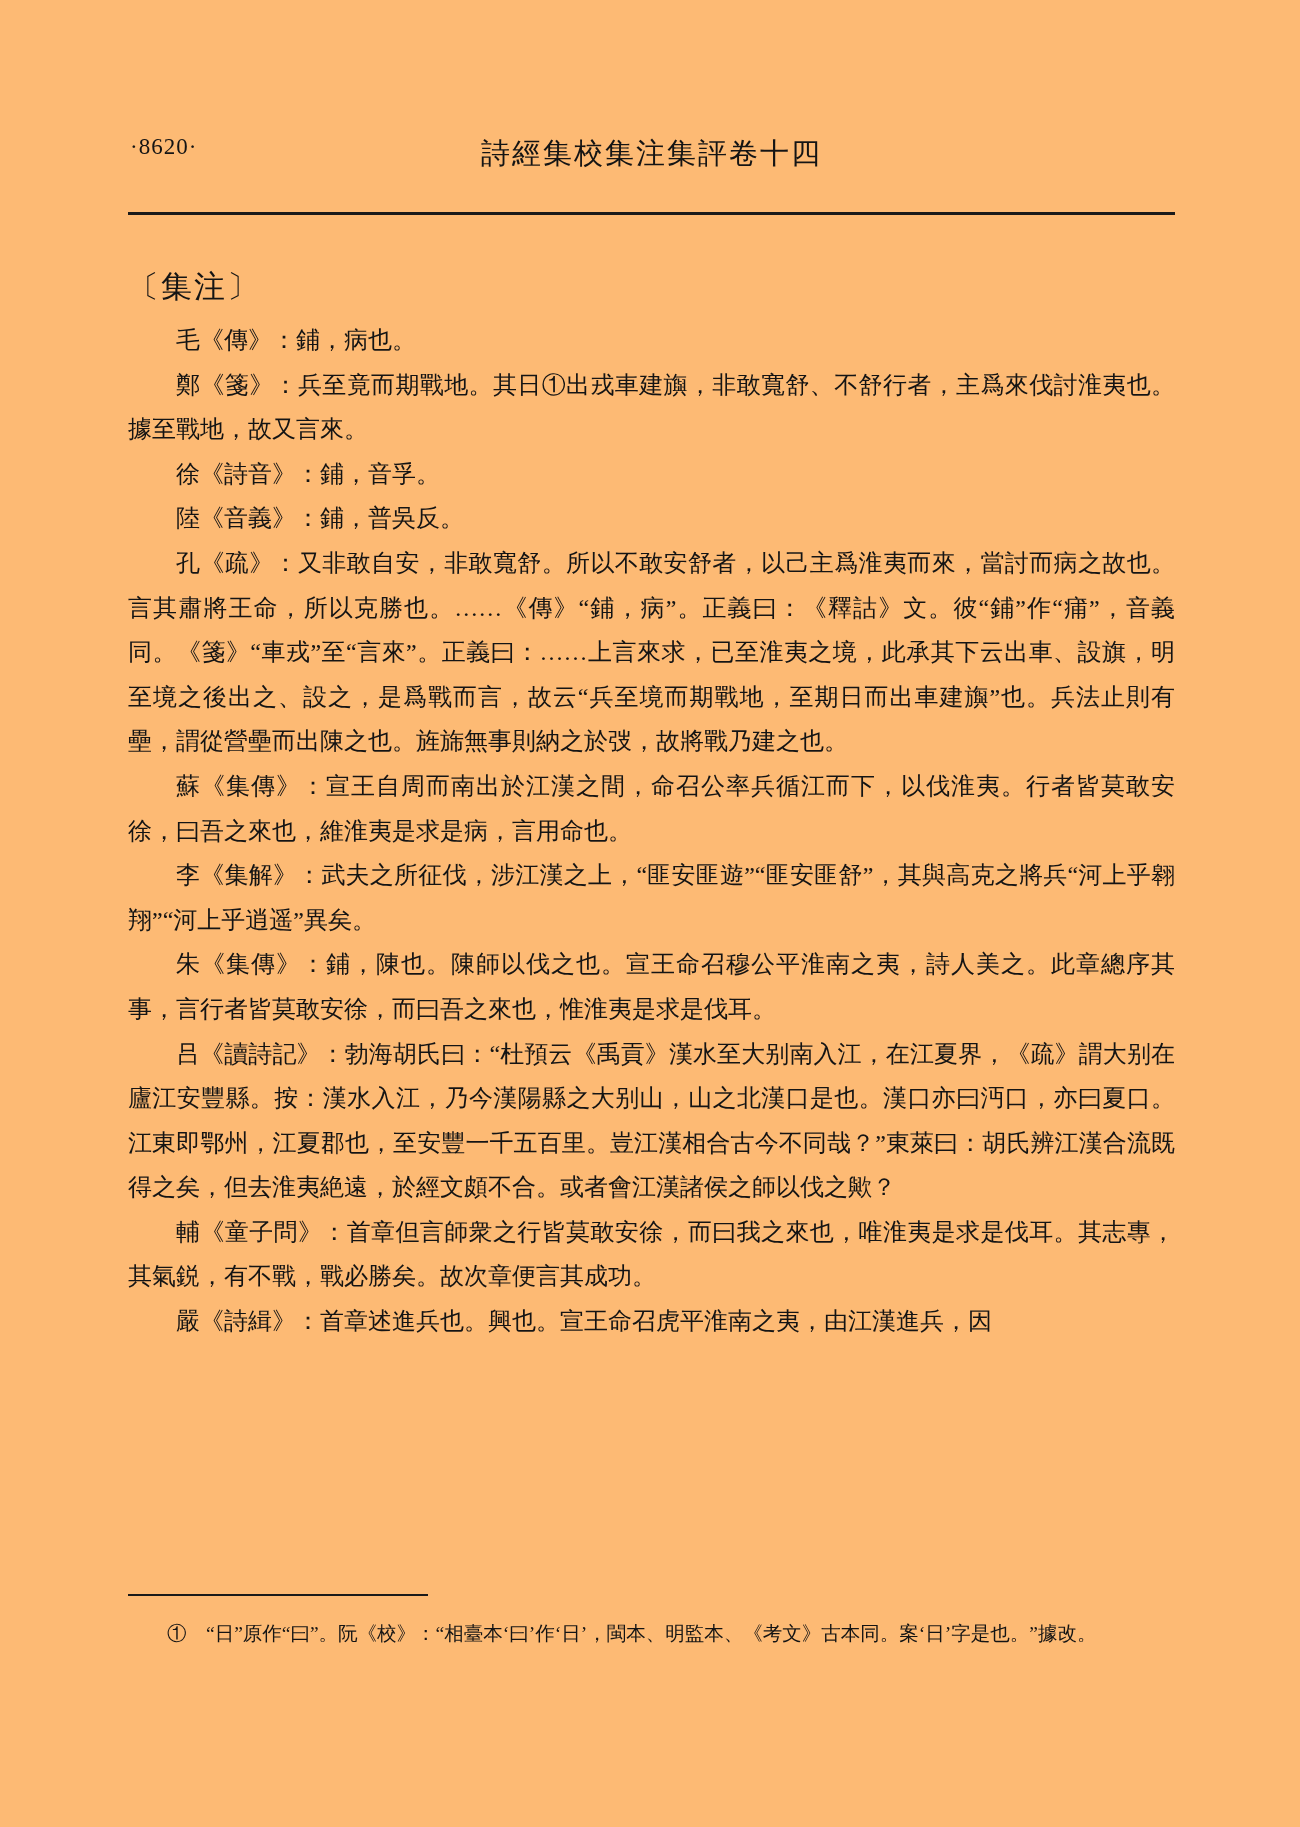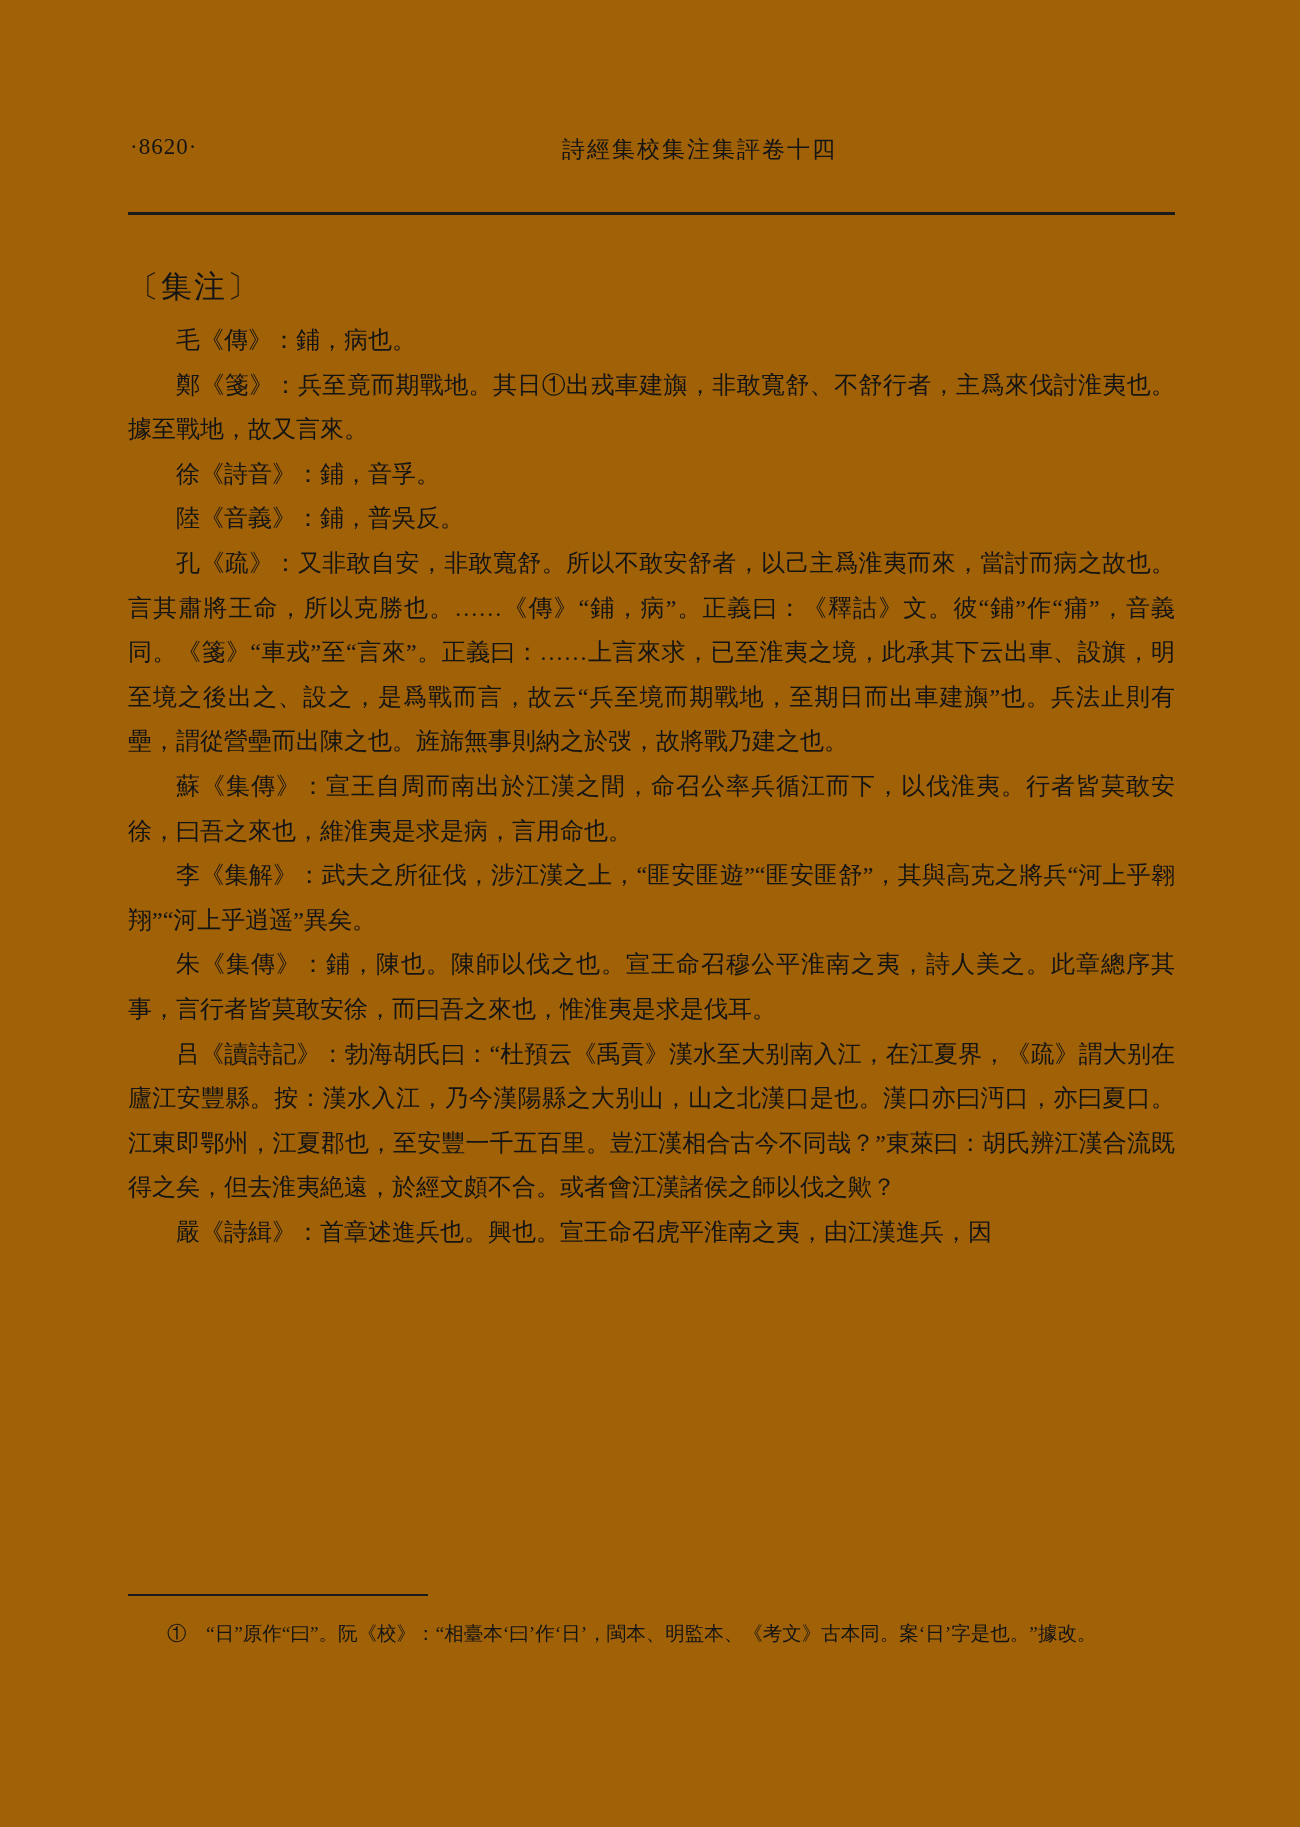--- a/index.html
+++ b/index.html
@@ -1,21 +1,21 @@
 <!DOCTYPE html>
 <html><head>
 <meta charset="utf-8">
 <style>
   html, body { margin: 0; padding: 0; background: #e8e8e8; }
   .page {
     position: relative;
     width: 1300px;
     height: 1827px;
     margin: 0 auto;
-    background: #a16207;
+    background: #fdba74;
     box-sizing: border-box;
     color: #141414;
     font-family: "Liberation Serif", "DejaVu Serif", serif;
     overflow: hidden;
   }
   .header-row {
     position: absolute;
     top: 134px;
     left: 128px;
     right: 125px;
@@ -26,24 +26,23 @@
     left: 2px;
     top: 0;
     font-size: 23px;
     letter-spacing: 1px;
   }
   .header-title {
     position: absolute;
     left: 50%;
     transform: translateX(-50%);
     top: 0;
-    font-size: 23px;
+    font-size: 29px;
     letter-spacing: 2px;
     white-space: nowrap;
-    margin-left: 48px;
   }
   .header-rule {
     position: absolute;
     top: 212px;
     left: 128px;
     width: 1047px;
     border-top: 3px solid #1a1a1a;
   }
   .section-heading {
     position: absolute;
@@ -106,20 +105,21 @@
   <div class="body-text">
     <p>毛《傳》：鋪，病也。</p>
     <p>鄭《箋》：兵至竟而期戰地。其日①出戎車建旟，非敢寬舒、不舒行者，主爲來伐討淮夷也。據至戰地，故又言來。</p>
     <p>徐《詩音》：鋪，音孚。</p>
     <p>陸《音義》：鋪，普吳反。</p>
     <p>孔《疏》：又非敢自安，非敢寬舒。所以不敢安舒者，以己主爲淮夷而來，當討而病之故也。言其肅將王命，所以克勝也。……《傳》“鋪，病”。正義曰：《釋詁》文。彼“鋪”作“痡”，音義同。《箋》“車戎”至“言來”。正義曰：……上言來求，已至淮夷之境，此承其下云出車、設旗，明至境之後出之、設之，是爲戰而言，故云“兵至境而期戰地，至期日而出車建旟”也。兵法止則有壘，謂從營壘而出陳之也。旌旆無事則納之於弢，故將戰乃建之也。</p>
     <p>蘇《集傳》：宣王自周而南出於江漢之間，命召公率兵循江而下，以伐淮夷。行者皆莫敢安徐，曰吾之來也，維淮夷是求是病，言用命也。</p>
     <p>李《集解》：武夫之所征伐，涉江漢之上，“匪安匪遊”“匪安匪舒”，其與高克之將兵“河上乎翱翔”“河上乎逍遥”異矣。</p>
     <p>朱《集傳》：鋪，陳也。陳師以伐之也。宣王命召穆公平淮南之夷，詩人美之。此章總序其事，言行者皆莫敢安徐，而曰吾之來也，惟淮夷是求是伐耳。</p>
     <p>吕《讀詩記》：勃海胡氏曰：“杜預云《禹貢》漢水至大别南入江，在江夏界，《疏》謂大别在廬江安豐縣。按：漢水入江，乃今漢陽縣之大别山，山之北漢口是也。漢口亦曰沔口，亦曰夏口。江東即鄂州，江夏郡也，至安豐一千五百里。豈江漢相合古今不同哉？”東萊曰：胡氏辨江漢合流既得之矣，但去淮夷絶遠，於經文頗不合。或者會江漢諸侯之師以伐之歟？</p>
+    <p>輔《童子問》：首章但言師衆之行皆莫敢安徐，而曰我之來也，唯淮夷是求是伐耳。其志專，其氣鋭，有不戰，戰必勝矣。故次章便言其成功。</p>
     <p>嚴《詩緝》：首章述進兵也。興也。宣王命召虎平淮南之夷，由江漢進兵，因</p>
   </div>
 
   <div class="footnote-area">
     <div class="footnote-rule"></div>
     <p class="footnote-text">①　“日”原作“曰”。阮《校》：“相臺本‘曰’作‘日’，閩本、明監本、《考文》古本同。案‘日’字是也。”據改。</p>
   </div>
 
 </div>
 

